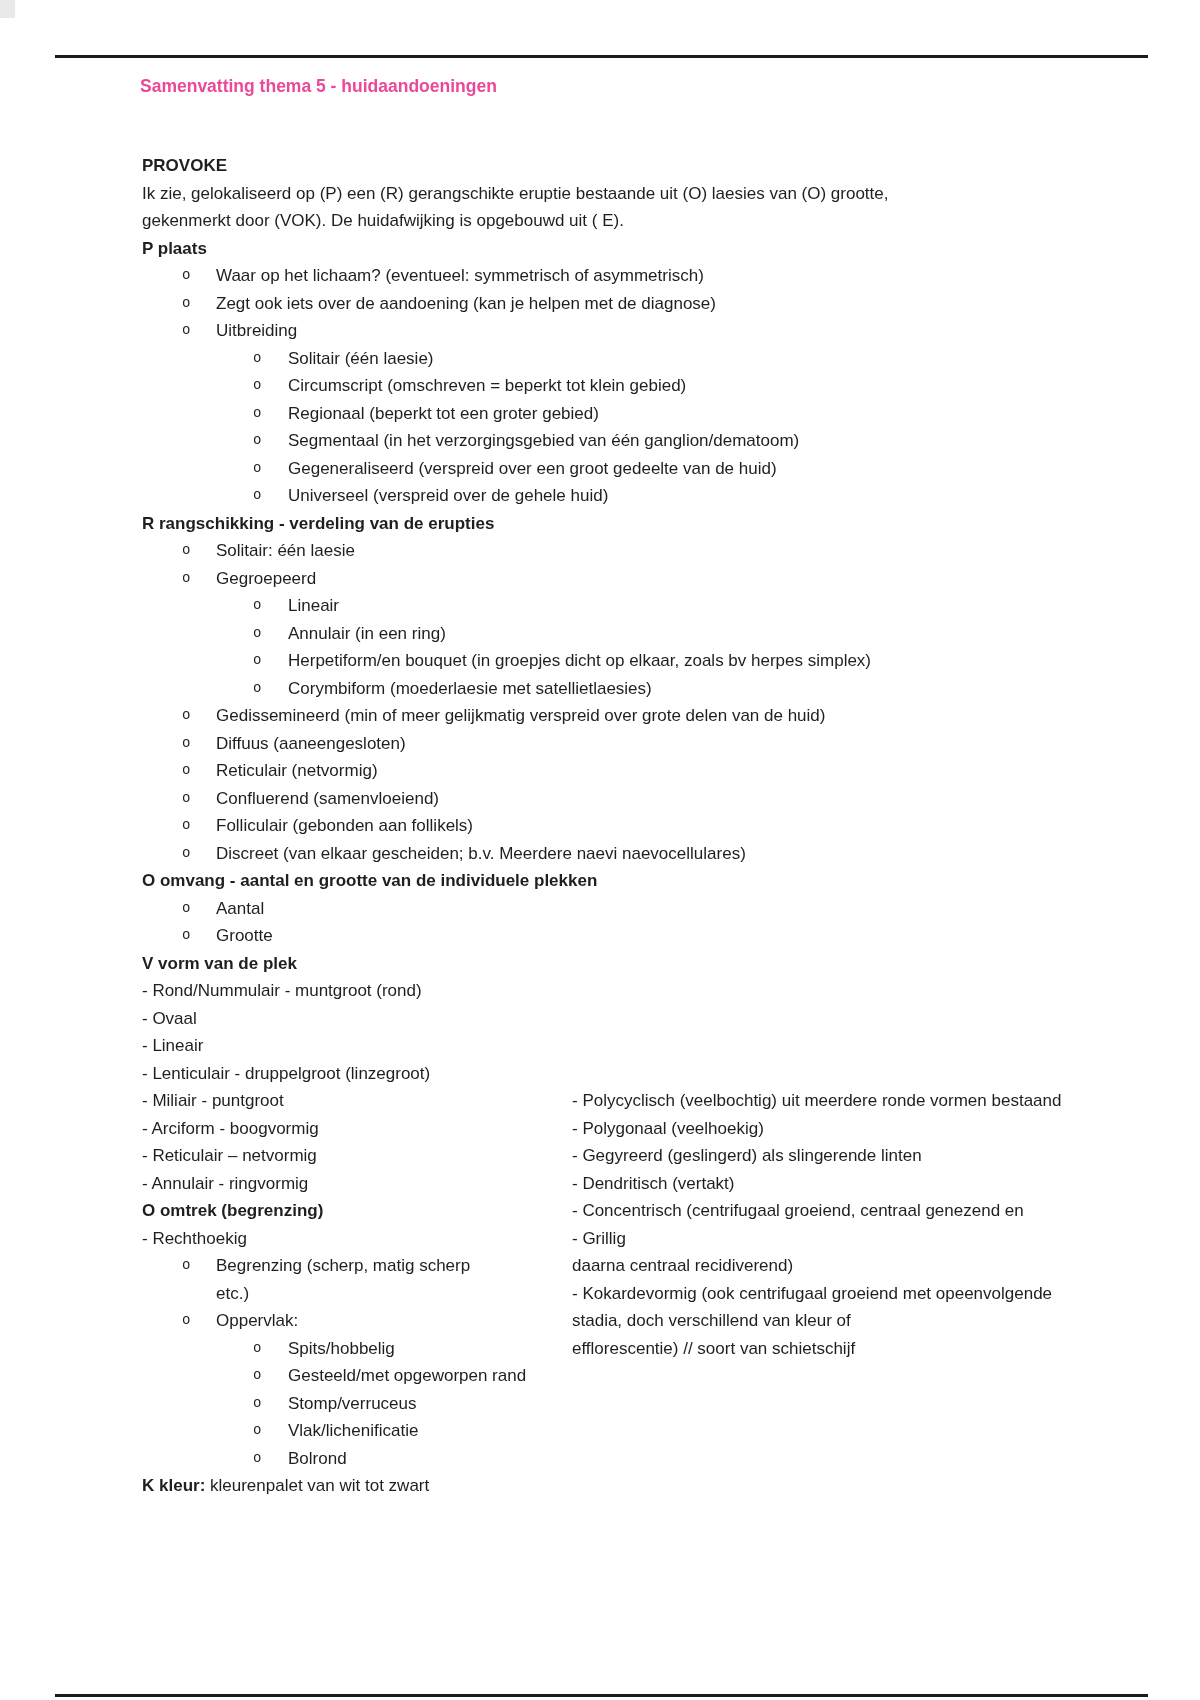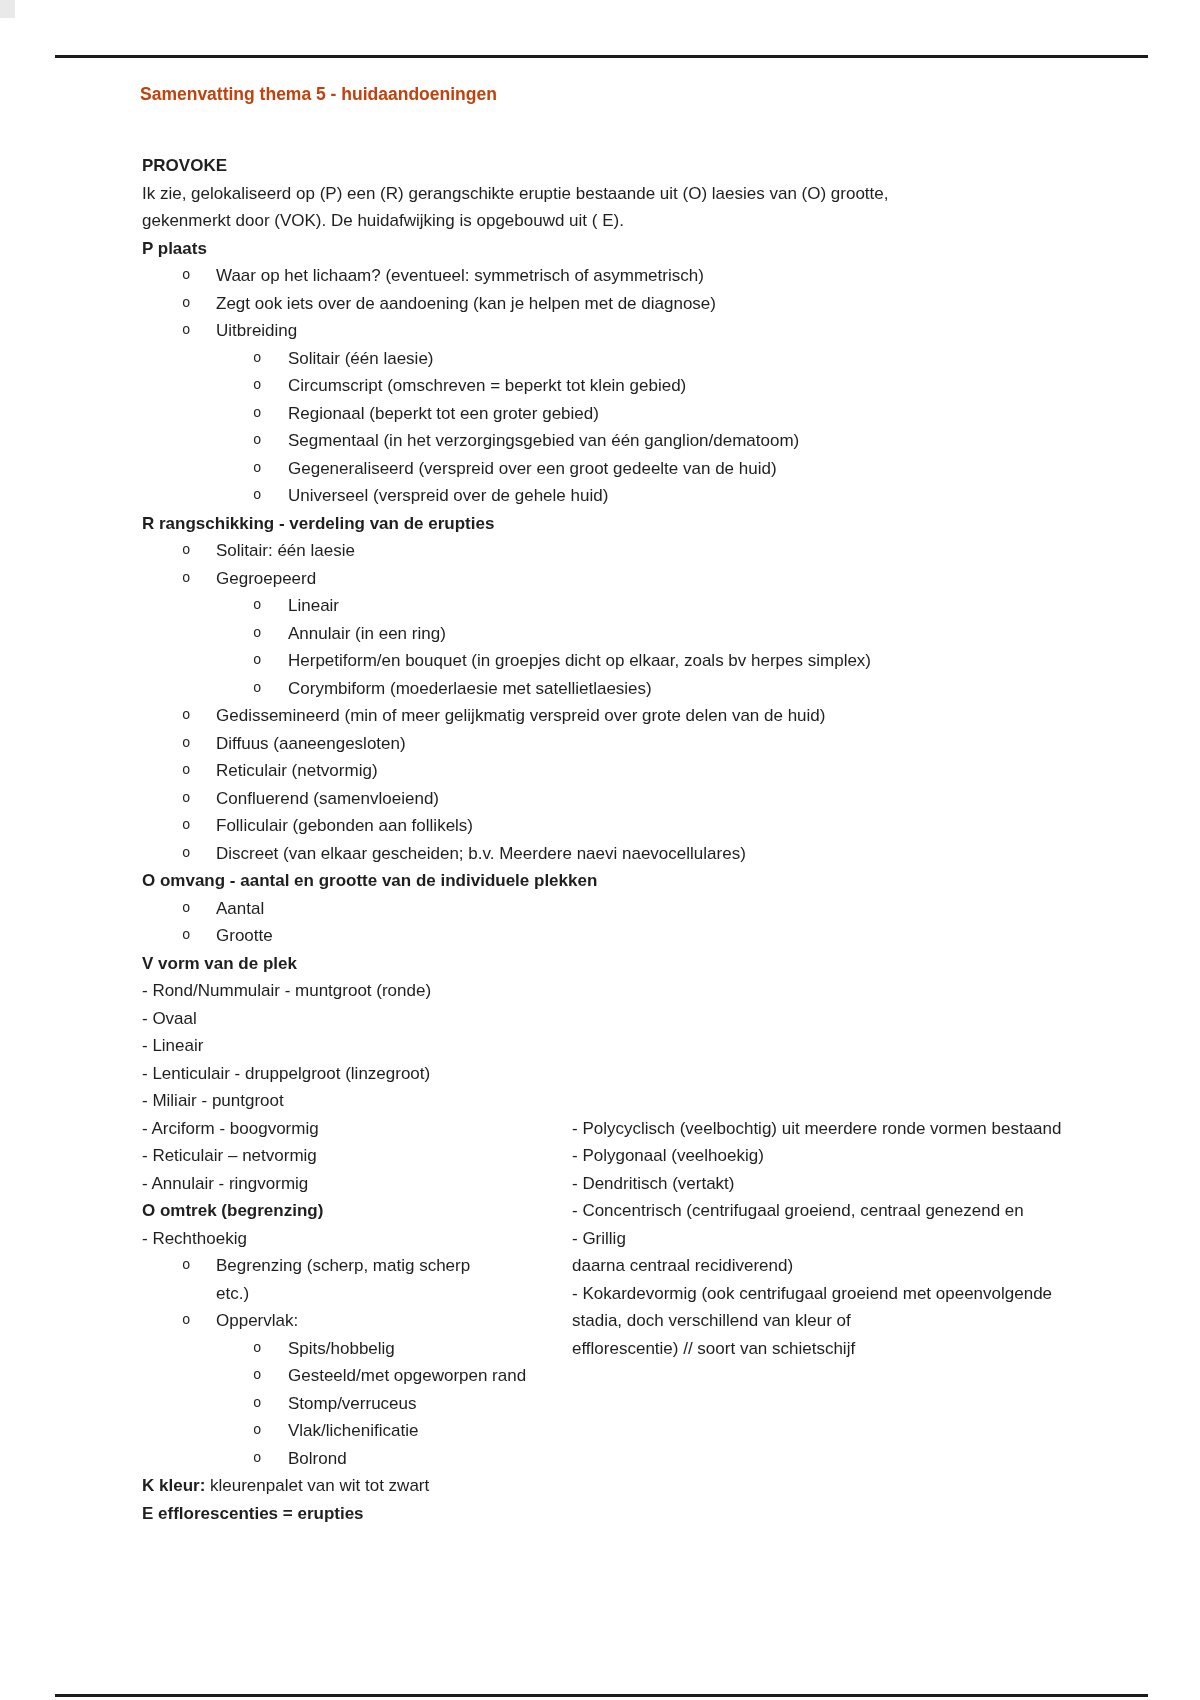--- a/index.html
+++ b/index.html
@@ -29,25 +29,25 @@
     left: 55px;
     width: 1093px;
     height: 3px;
     background: #1b1b1b;
   }
   .rule.top { top: 55px; }
   .rule.bottom { top: 1694px; }
   .doc-title {
     position: absolute;
     left: 140px;
-    top: 84px;
+    top: 76px;
     font-size: 17.5px;
     font-weight: bold;
     white-space: nowrap;
-    color: #c2410c;
+    color: #ec4899;
   }
   .content {
     position: absolute;
     left: 142px;
     top: 152px;
     width: 1016px;
   }
   .line {
     position: relative;
     line-height: 27.5px;
@@ -108,44 +108,44 @@
         <div class="line lvl1"><span class="bullet">o</span><span class="txt">Confluerend (samenvloeiend)</span></div>
         <div class="line lvl1"><span class="bullet">o</span><span class="txt">Folliculair (gebonden aan follikels)</span></div>
         <div class="line lvl1"><span class="bullet">o</span><span class="txt">Discreet (van elkaar gescheiden; b.v. Meerdere naevi naevocellulares)</span></div>
         <div class="line bold"><span class="txt">O omvang - aantal en grootte van de individuele plekken</span></div>
         <div class="line lvl1"><span class="bullet">o</span><span class="txt">Aantal</span></div>
         <div class="line lvl1"><span class="bullet">o</span><span class="txt">Grootte</span></div>
       </div>
     <div class="cols">
       <div class="col-left" id="col-left">
           <div class="line bold"><span class="txt">V vorm van de plek</span></div>
-          <div class="line"><span class="txt">- Rond/Nummulair - muntgroot (ronde)</span></div>
+          <div class="line"><span class="txt">- Rond/Nummulair - muntgroot (rond)</span></div>
           <div class="line"><span class="txt">- Ovaal</span></div>
           <div class="line"><span class="txt">- Lineair</span></div>
           <div class="line"><span class="txt">- Lenticulair - druppelgroot (linzegroot)</span></div>
           <div class="line"><span class="txt">- Miliair - puntgroot</span></div>
           <div class="line"><span class="txt">- Arciform - boogvormig</span></div>
           <div class="line"><span class="txt">- Reticulair – netvormig</span></div>
           <div class="line"><span class="txt">- Annulair - ringvormig</span></div>
           <div class="line bold"><span class="txt">O omtrek (begrenzing)</span></div>
           <div class="line"><span class="txt">- Rechthoekig</span></div>
           <div class="line lvl1"><span class="bullet">o</span><span class="txt">Begrenzing (scherp, matig scherp</span></div>
           <div class="line lvl1"><span class="txt">etc.)</span></div>
           <div class="line lvl1"><span class="bullet">o</span><span class="txt">Oppervlak:</span></div>
           <div class="line lvl2"><span class="bullet">o</span><span class="txt">Spits/hobbelig</span></div>
           <div class="line lvl2"><span class="bullet">o</span><span class="txt">Gesteeld/met opgeworpen rand</span></div>
           <div class="line lvl2"><span class="bullet">o</span><span class="txt">Stomp/verruceus</span></div>
           <div class="line lvl2"><span class="bullet">o</span><span class="txt">Vlak/lichenificatie</span></div>
           <div class="line lvl2"><span class="bullet">o</span><span class="txt">Bolrond</span></div>
           <div class="line"><span class="txt"><span class="b">K kleur:</span> kleurenpalet van wit tot zwart</span></div>
-          <div class="line bold"><span class="txt">E efflorescenties = erupties</span></div>
         </div>
       <div class="col-right" id="col-right">
           <div class="line"><span class="txt">- Polycyclisch (veelbochtig) uit meerdere ronde vormen bestaand</span></div>
           <div class="line"><span class="txt">- Polygonaal (veelhoekig)</span></div>
+          <div class="line"><span class="txt">- Gegyreerd (geslingerd) als slingerende linten</span></div>
           <div class="line"><span class="txt">- Dendritisch (vertakt)</span></div>
           <div class="line"><span class="txt">- Concentrisch (centrifugaal groeiend, centraal genezend en</span></div>
           <div class="line"><span class="txt">- Grillig</span></div>
           <div class="line"><span class="txt">daarna centraal recidiverend)</span></div>
           <div class="line"><span class="txt">- Kokardevormig (ook centrifugaal groeiend met opeenvolgende</span></div>
           <div class="line"><span class="txt">stadia, doch verschillend van kleur of</span></div>
           <div class="line"><span class="txt">efflorescentie) // soort van schietschijf</span></div>
         </div>
     </div>
   </div>

